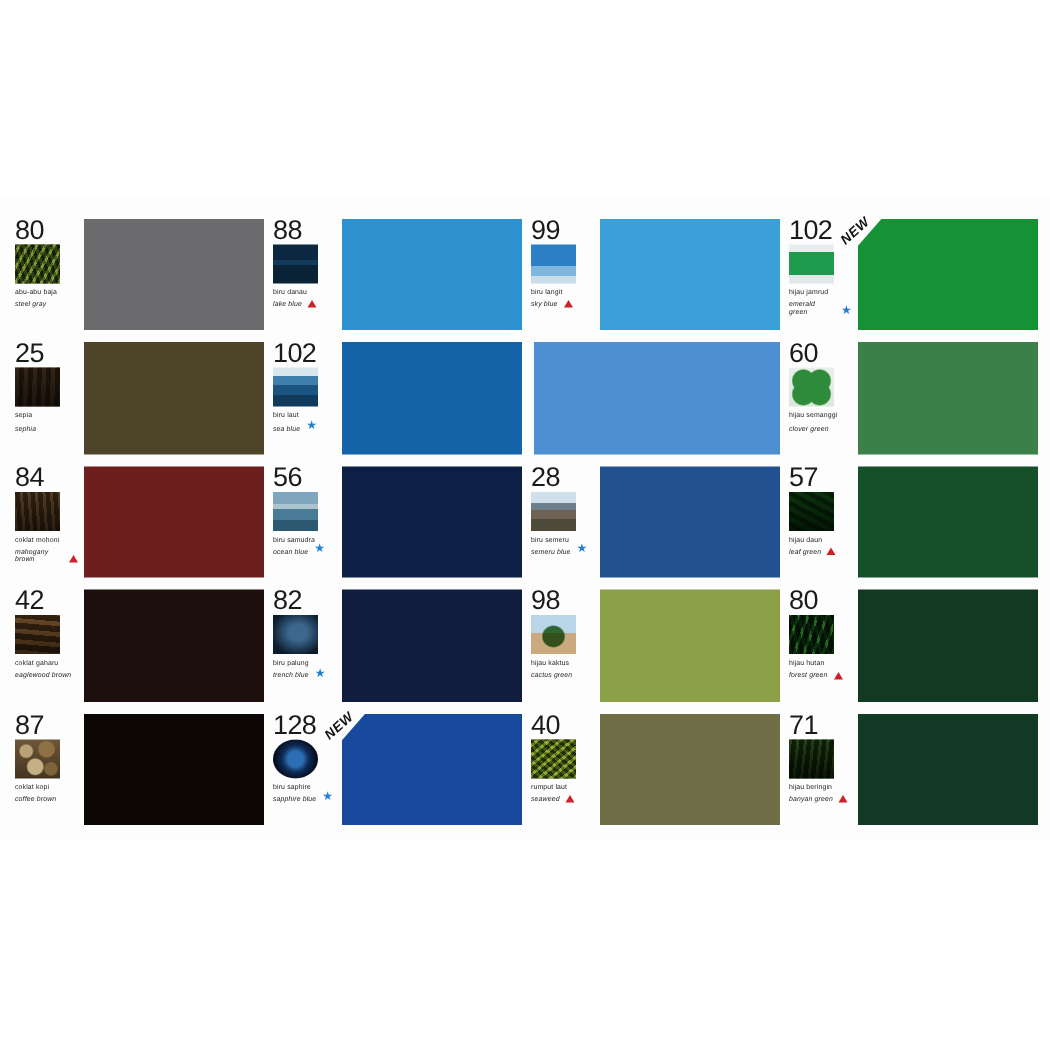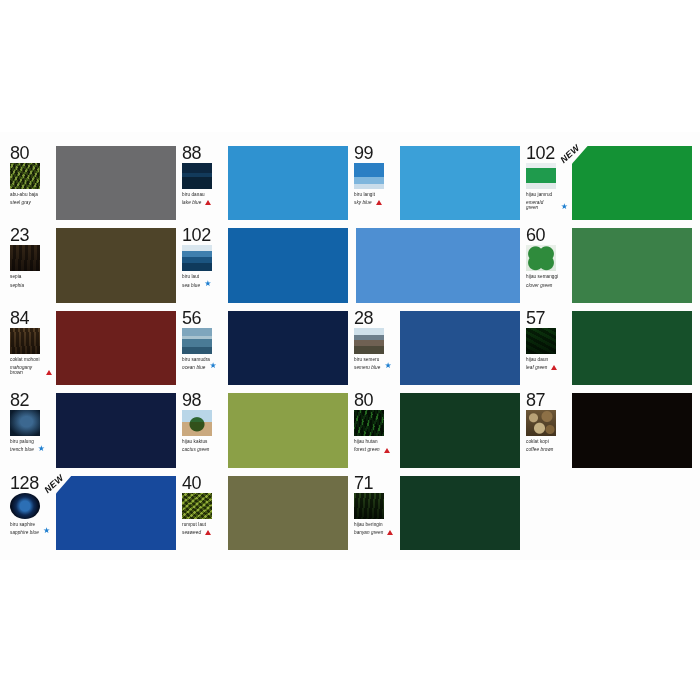--- a/index.html
+++ b/index.html
@@ -239,21 +239,21 @@
               </div>
             </div>
           </div>
           <div class="swatch clipped" style="background: rgb(20, 146, 53);"></div>
           <div class="newribbon">
             <span>NEW</span>
           </div>
         </div>
         <div class="cell">
           <div class="info">
-            <div class="code">23</div>
+            <div class="code">25</div>
             <div class="thumb tx-wood"></div>
             <div class="names">
               <span class="name-id">sepia</span>
               <div class="mark-row">
                 <span class="name-en">sephia</span>
               </div>
             </div>
           </div>
           <div class="swatch" style="background: rgb(78, 68, 41);"></div>
         </div>
@@ -335,20 +335,33 @@
             <div class="thumb tx-leaf"></div>
             <div class="names">
               <span class="name-id">hijau daun</span>
               <div class="mark-row">
                 <span class="name-en">leaf green</span>
                 <span class="tri"></span>
               </div>
             </div>
           </div>
           <div class="swatch" style="background: rgb(22, 80, 42);"></div>
+        </div>
+        <div class="cell">
+          <div class="info">
+            <div class="code">42</div>
+            <div class="thumb tx-logs"></div>
+            <div class="names">
+              <span class="name-id">coklat gaharu</span>
+              <div class="mark-row">
+                <span class="name-en">eaglewood brown</span>
+              </div>
+            </div>
+          </div>
+          <div class="swatch" style="background: rgb(29, 15, 13);"></div>
         </div>
         <div class="cell">
           <div class="info">
             <div class="code">82</div>
             <div class="thumb tx-trench"></div>
             <div class="names">
               <span class="name-id">biru palung</span>
               <div class="mark-row">
                 <span class="name-en">trench blue</span>
                 <span class="star">★</span>

